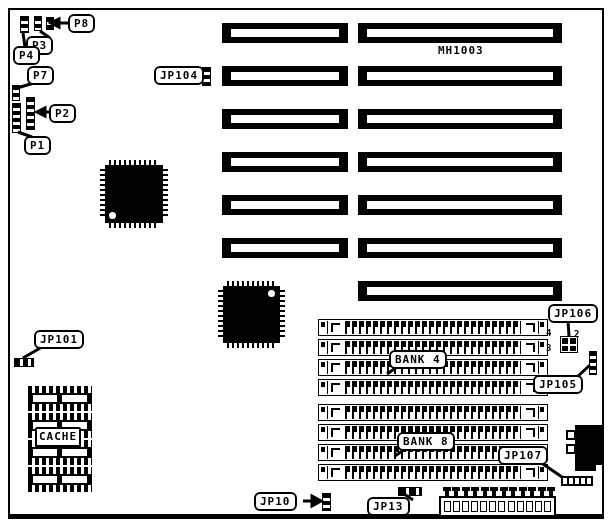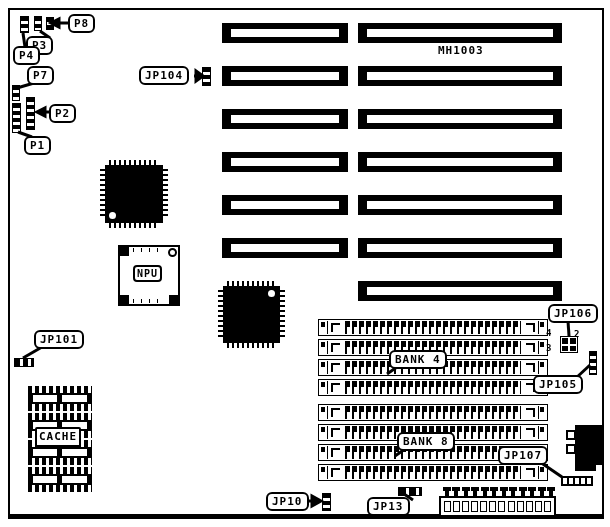--- a/index.html
+++ b/index.html
@@ -241,29 +241,20 @@
   </div>
   <div class="qfp" style="left:218px;top:281px;width:67px;height:67px">
     <div class="pt"></div>
       <div class="pb"></div>
       <div class="pl"></div>
       <div class="pr"></div>
     <div class="qbody"></div>
       <div class="qdot" style="right:10px;top:9px"></div>
   </div>
 
-  <div class="npu">
-    <span class="c tl"></span>
-      <span class="c bl"></span>
-      <span class="c br"></span>
-    <span class="circ"></span>
-    <div class="tick top"></div>
-      <div class="tick bot"></div>
-    <div class="npu-label">NPU</div>
-  </div>
 
 
   <div class="kbd"></div>
   <div class="kclip" style="top:430px"></div>
   <div class="kclip" style="top:444px"></div>
 
   <div class="pwr-pins">
     <span class="ppin"></span>
       <span class="ppin"></span>
       <span class="ppin"></span>
@@ -337,22 +328,22 @@
       <line x1="405" y1="449" x2="395" y2="456"></line>
     </g>
   </svg>
 
   <div class="callout" style="left:68px;top:14px">P8</div>
   <div class="callout" style="left:26px;top:36px">P3</div>
   <div class="callout" style="left:13px;top:46px">P4</div>
   <div class="callout" style="left:27px;top:66px">P7</div>
   <div class="callout" style="left:49px;top:104px">P2</div>
   <div class="callout" style="left:24px;top:136px">P1</div>
-  <div class="callout" style="left:139px;top:66px">JP104</div>
+  <div class="callout" style="left:154px;top:66px">JP104</div>
   <div class="callout" style="left:34px;top:330px">JP101</div>
   <div class="callout" style="left:548px;top:304px">JP106</div>
   <div class="callout" style="left:533px;top:375px">JP105</div>
   <div class="callout" style="left:498px;top:446px">JP107</div>
-  <div class="callout" style="left:266px;top:492px">JP10</div>
+  <div class="callout" style="left:254px;top:492px">JP10</div>
   <div class="callout" style="left:367px;top:497px">JP13</div>
   <div class="callout" style="left:389px;top:350px">BANK 4</div>
   <div class="callout" style="left:397px;top:432px">BANK 8</div>
 </div>
 
 </body></html>

